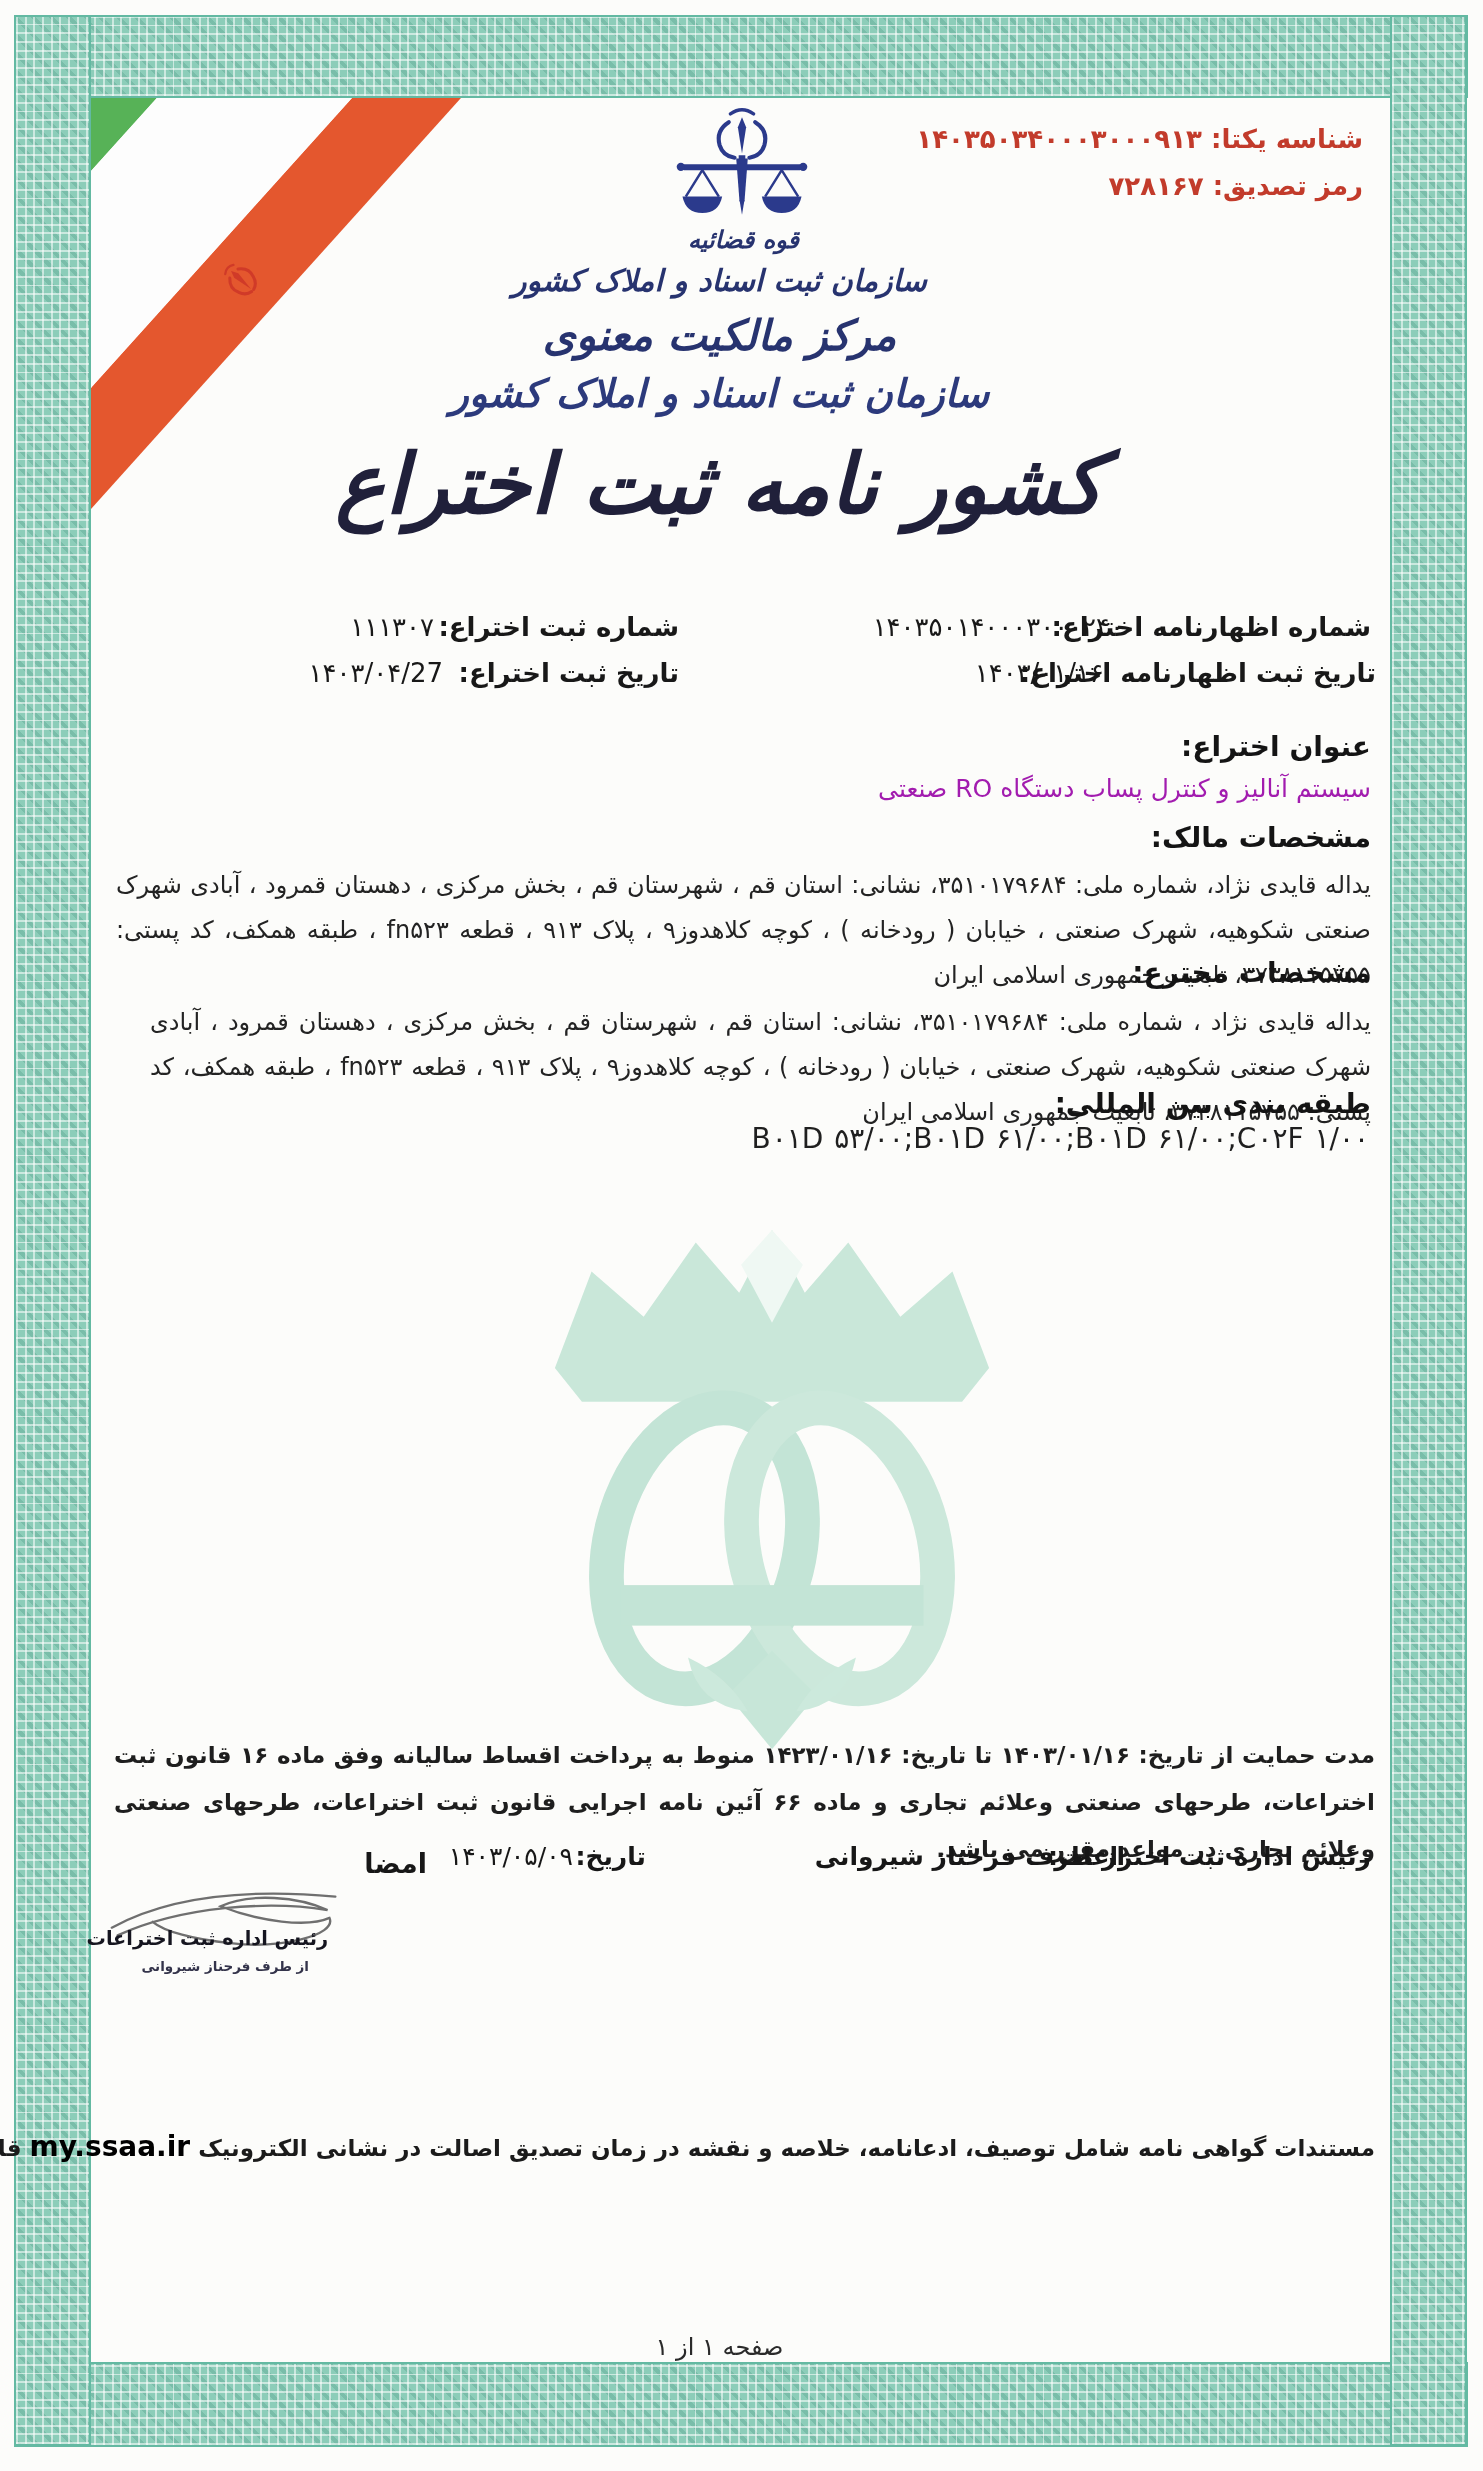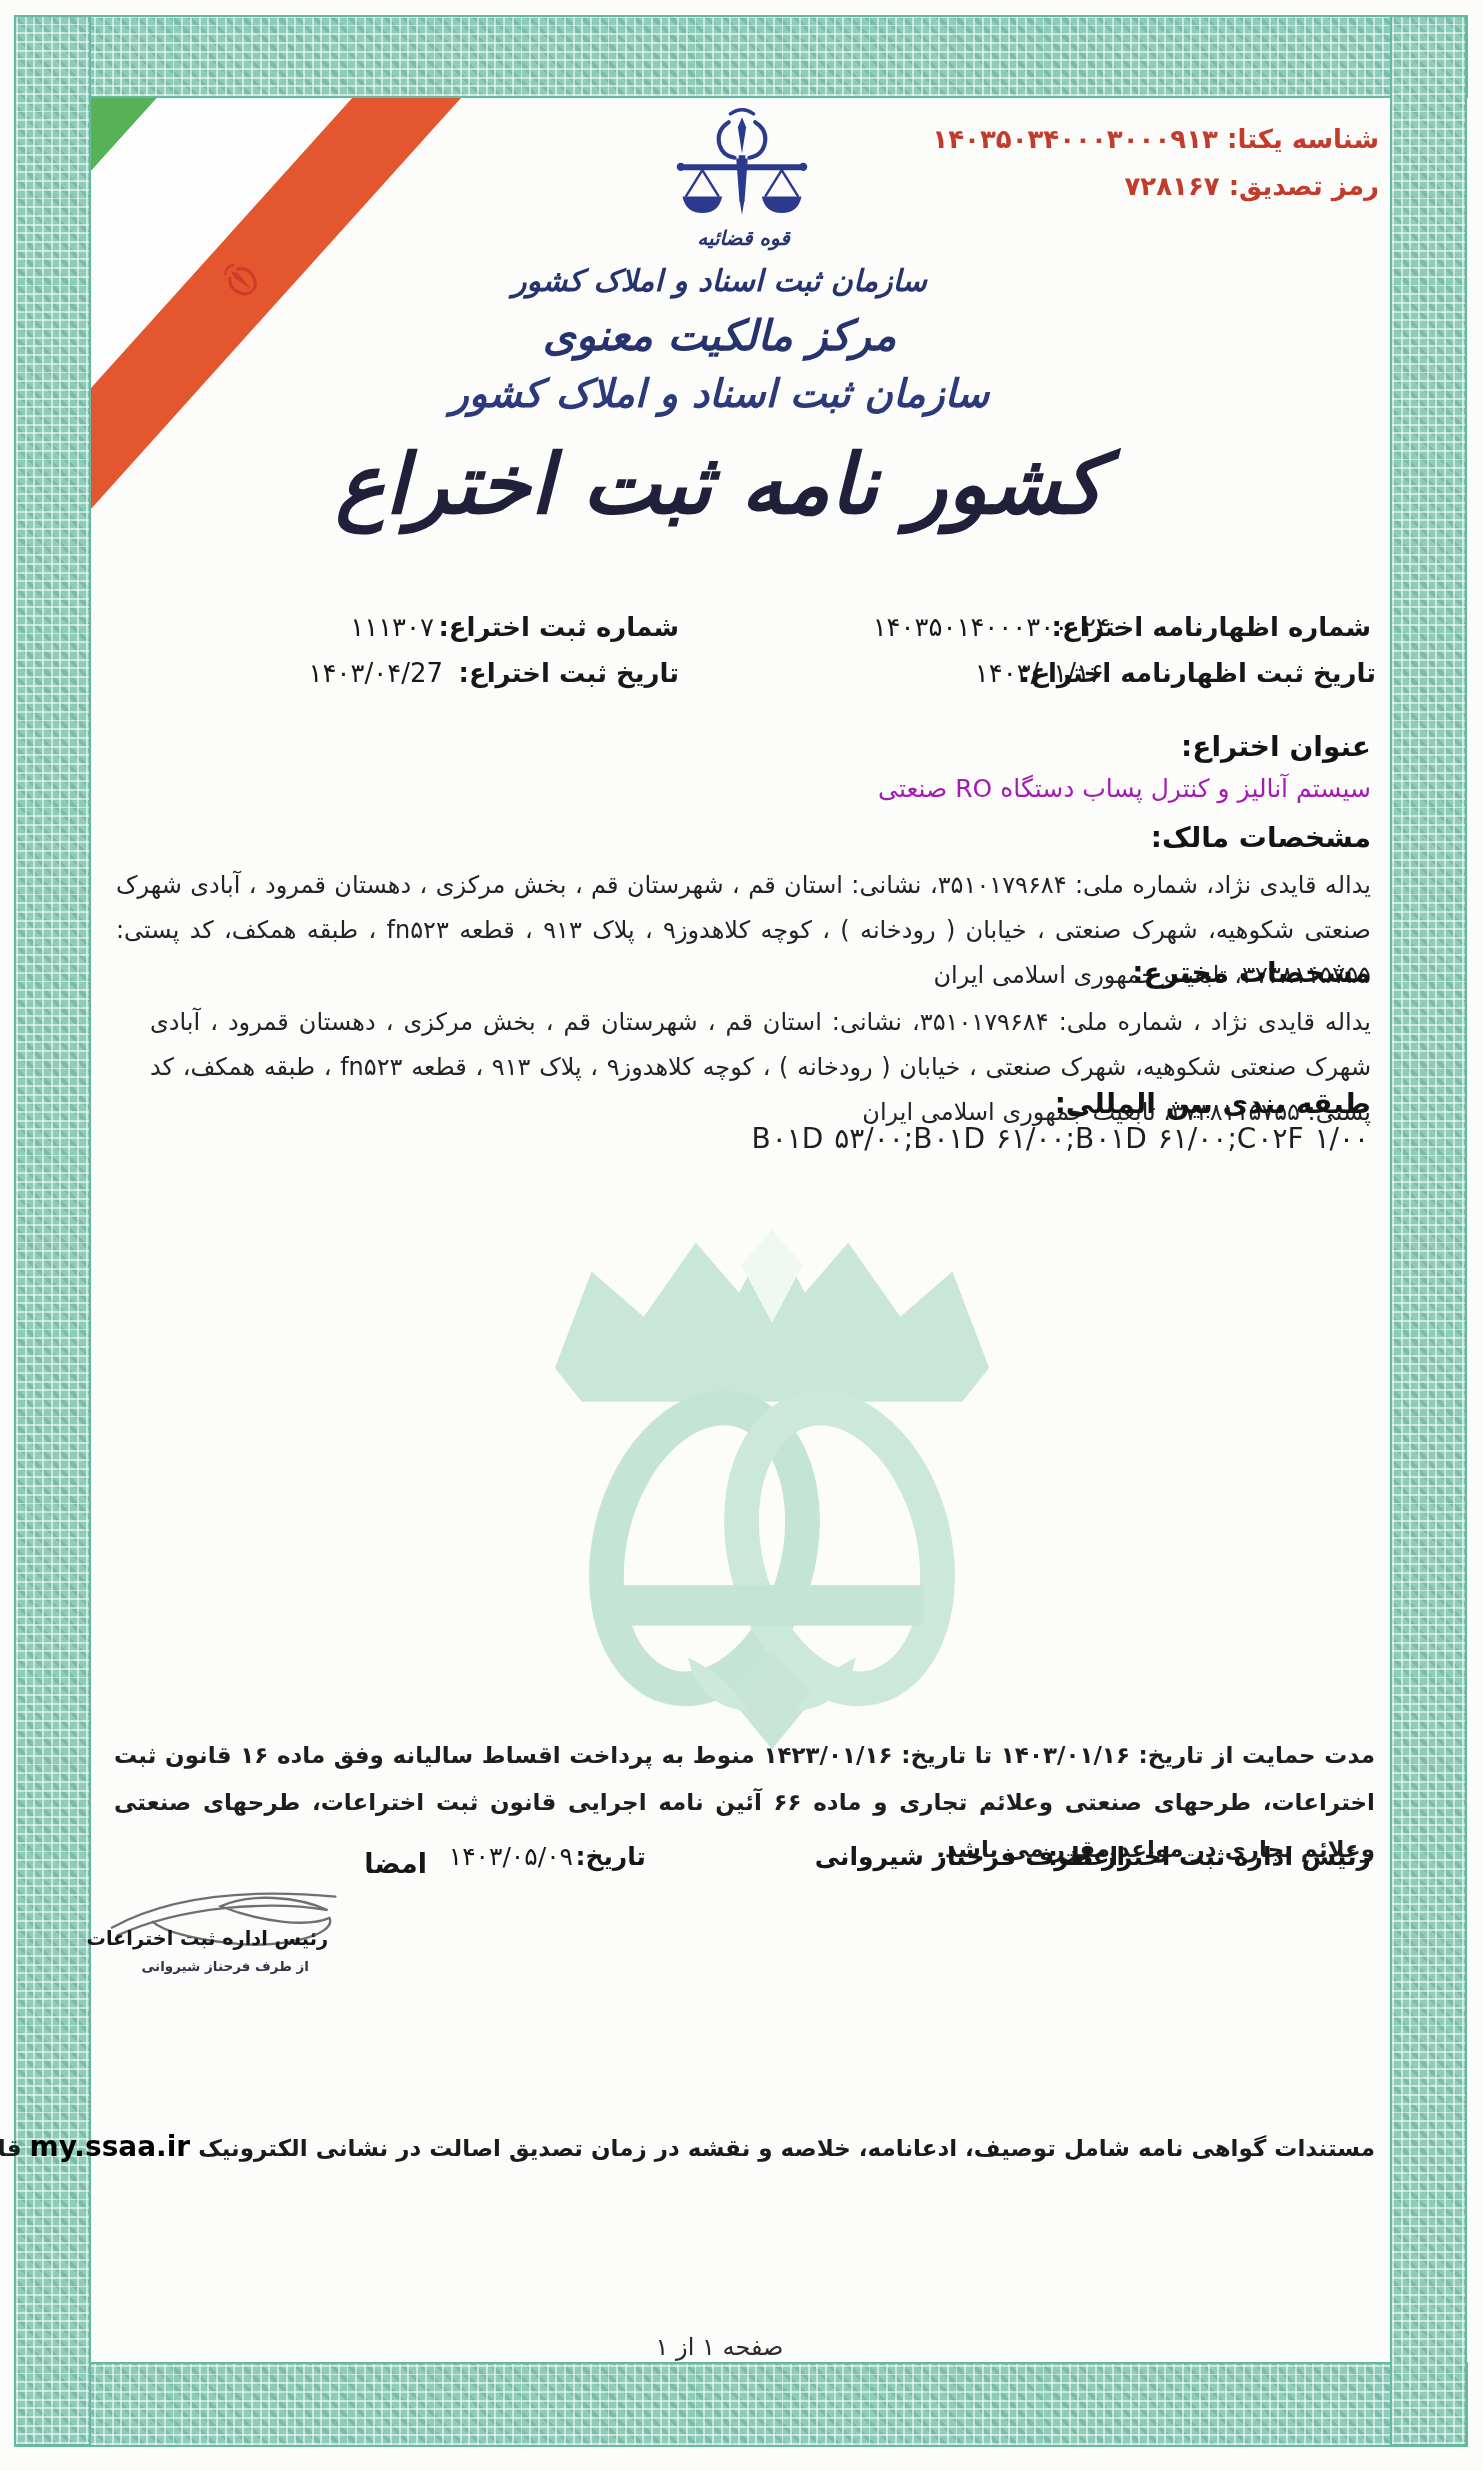--- a/index.html
+++ b/index.html
@@ -25,29 +25,29 @@
 
   
   .flag-clip{position:absolute; left:91px; top:98px; width:415px; height:434px; overflow:hidden;}
   .flag-band{position:absolute; left:-299px; top:-53px; width:782px; height:290px; transform:rotate(-48deg);}
   .f-green{height:64px; background:#57b257;}
   .f-white{height:145px; background:#fdfdfd; position:relative;}
   .f-red{height:81px; background:#e4572e;}
   .flag-emblem{position:absolute; left:340px; top:160px; width:46px; height:54px;}
 
   
-  .red-ids{position:absolute; top:116px; right:104px; text-align:right; color:#c23b2b;
+  .red-ids{position:absolute; top:116px; right:120px; text-align:right; color:#c23b2b;
     font-weight:700; font-size:26px; line-height:47px; white-space:nowrap;}
   .red-ids .num{letter-spacing:1.9px;}
 
   
   .emblem{position:absolute; left:659px; top:104px; width:166px; height:124px;}
   .org-line{position:absolute; left:0; right:44px; text-align:center; color:#27336f;
     font-style:italic; font-weight:700; white-space:nowrap;}
-  .org1{top:226px; font-size:20px;padding-left:48px;}
+  .org1{top:226px; font-size:24px;padding-left:48px;}
   .org2{top:263px; font-size:30px;}
   .org3{top:311px; font-size:42px;}
   .org4{top:371px; font-size:39px; color:#2c3a7c;}
   .doc-title{position:absolute; left:0; right:44px; top:436px; text-align:center;
     font-size:83px; font-weight:700; font-style:italic; color:#20203a; letter-spacing:-1.9px; white-space:nowrap;}
 
   
   .f-label{position:absolute; font-weight:700; font-size:26px; color:#181818; white-space:nowrap;}
   .f-value{position:absolute; font-size:26px; color:#181818; white-space:nowrap; letter-spacing:1px;}
 

